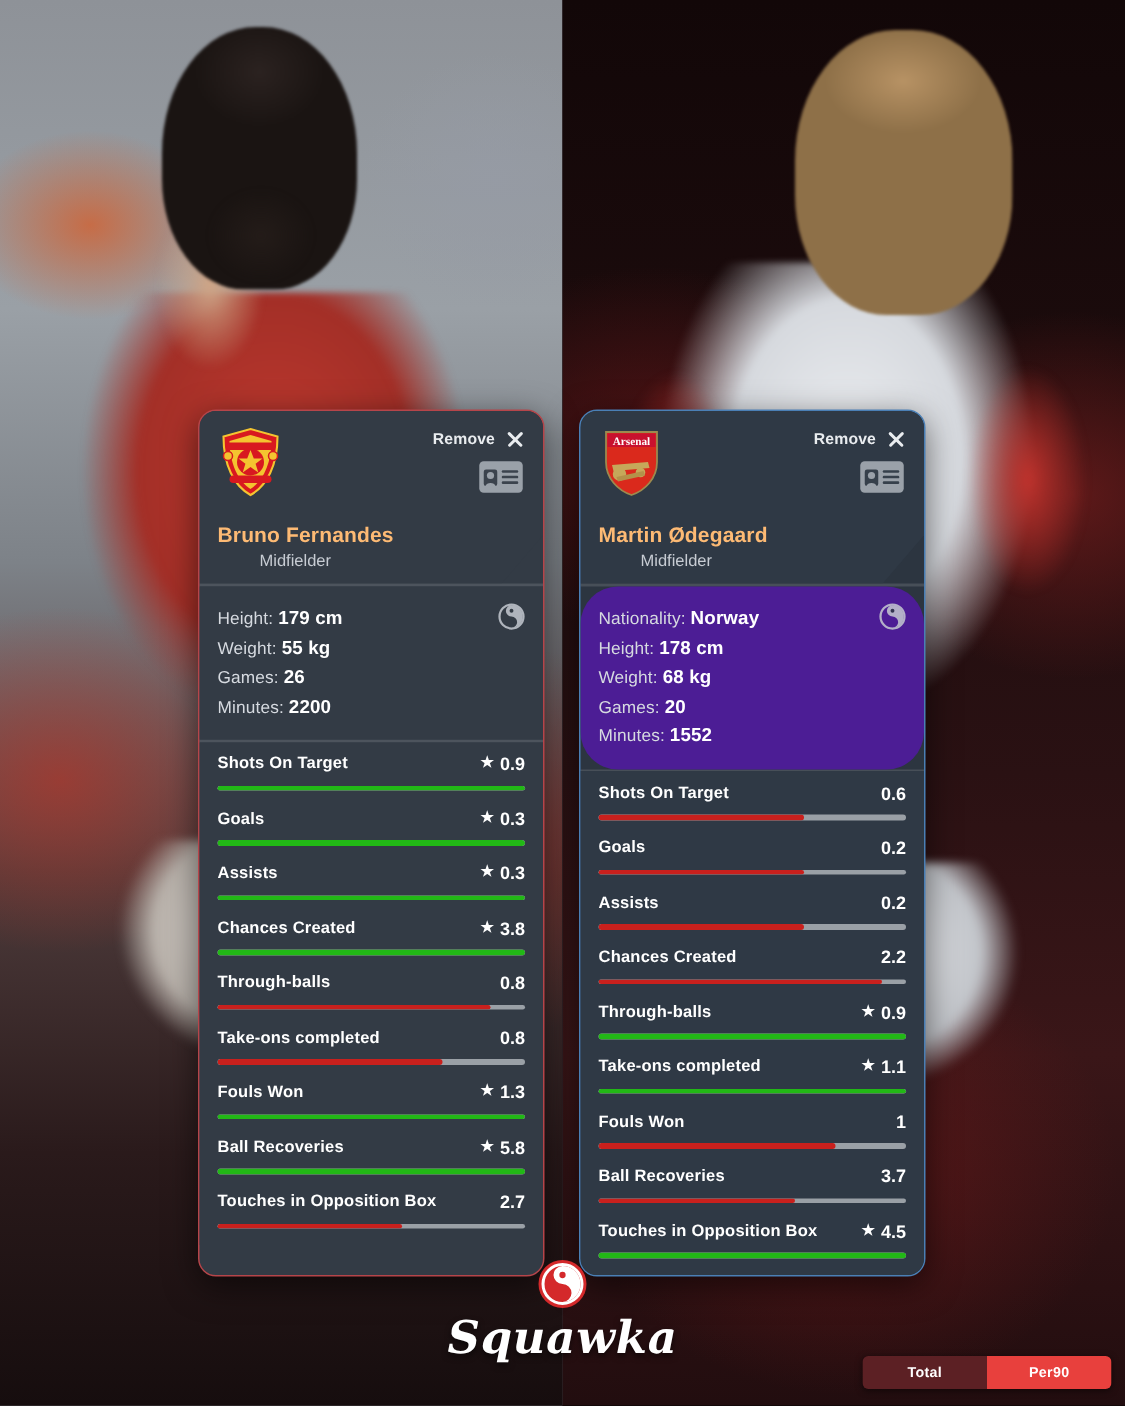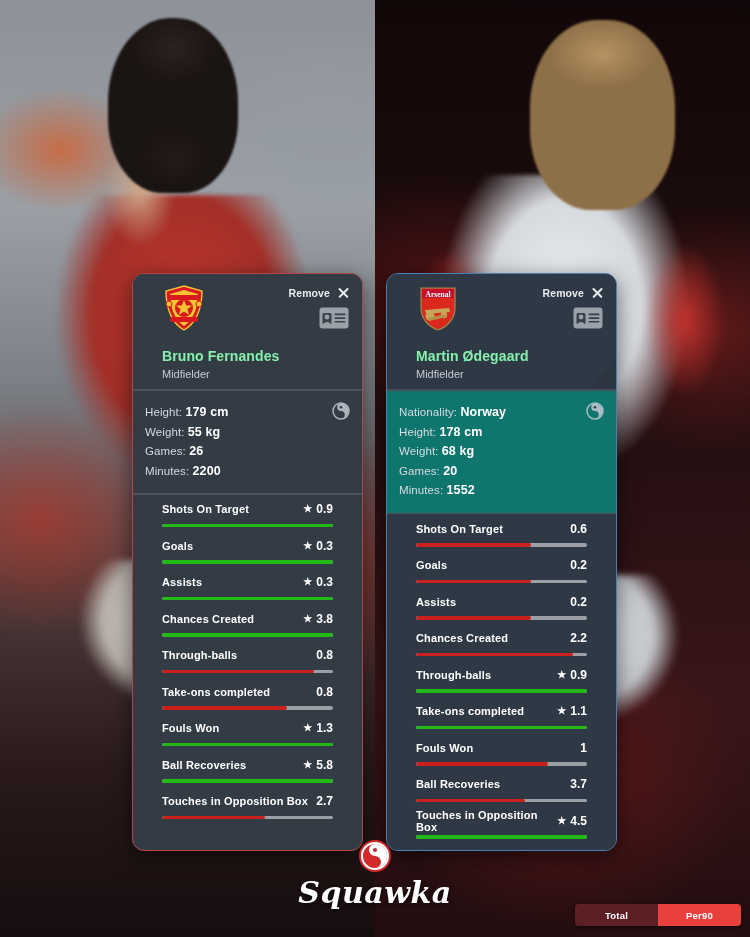--- a/index.html
+++ b/index.html
@@ -112,21 +112,21 @@
     position: relative;
     background: #2e3640;
     box-shadow: 0 6px 22px rgba(0,0,0,.55);
   }
   .card.left  { border: 1.5px solid #b6454a; background: #333b45; }
   .card.right { border: 1.5px solid #4a7fb5; background: #2c3540; }
 
   
   .card-head {
     position: relative;
-    padding: 10px 12px 9px 29px;
+    padding: 10px 12px 9px 12px;
     background: #333b45;
     clip-path: polygon(0 0, 100% 0, 100% 72%, 88% 100%, 0 100%);
   }
   .card.right .card-head { background: #2f3945; }
 
   .head-top { display: flex; align-items: flex-start; justify-content: space-between; height: 52px; }
 
   .crest { width: 44px; height: 48px; position: relative; }
 
   .remove-wrap { display: flex; align-items: center; gap: 7px; margin-top: 2px; }
@@ -134,36 +134,36 @@
   .close-x { width: 13px; height: 13px; position: relative; cursor: pointer; }
   .close-x::before, .close-x::after {
     content: ""; position: absolute; left: 0; top: 6px; width: 13px; height: 1.6px;
     background: #e9ecef; border-radius: 1px;
   }
   .close-x::before { transform: rotate(45deg); }
   .close-x::after  { transform: rotate(-45deg); }
 
   .idcard-icon { position: absolute; right: 13px; top: 33px; width: 30px; height: 22px; }
 
-  .player-name { color: #86efac; font-size: 14px; font-weight: 700; margin-top: 12px; letter-spacing: .1px; }
-  .player-pos  { color: #c7ccd3; font-size: 11px; margin-top: 4px; }
+  .player-name { color: #fdba74; font-size: 14px; font-weight: 700; margin-top: 12px; letter-spacing: .1px; }
+  .player-pos  { color: #c7ccd3; font-size: 11px; margin-top: 4px; margin-left: 28px; }
 
   .divider { height: 1.5px; background: rgba(255,255,255,.13); }
 
   
   .bio { position: relative; padding: 9px 12px 10px 12px; background: #333b45; }
-  .card.right .bio { background: #0f766e; }
+  .card.right .bio { background: #4c1d95; border-radius: 25px; }
   .bio-row { color: #d6dae0; font-size: 11.5px; margin: 5.5px 0; letter-spacing: .1px; }
   .bio-row b { color: #fff; font-weight: 700; font-size: 12.5px; }
   .yin { position: absolute; right: 12px; top: 11px; width: 18px; height: 18px; opacity: .85; }
 
   
   .stats { background: #333b45; padding: 0 0 7px 0; }
   .card.right .stats { background: #2f3945; }
-  .stat-row { padding: 0 29px; }
+  .stat-row { padding: 0 12px; }
   .stat-line {
     display: flex; align-items: center; justify-content: space-between;
     height: 29px;
   }
   .stat-label { color: #fff; font-size: 11px; font-weight: 700; letter-spacing: .15px; }
   .stat-val { color: #fff; font-size: 12px; font-weight: 700; display: flex; align-items: center; gap: 4px; }
   .star { color: #fff; font-size: 10px; line-height: 1; }
   .bar-track {
     height: 3.5px; width: 100%; background: #9aa0a6; border-radius: 2px; overflow: hidden;
     margin-bottom: 4px;

